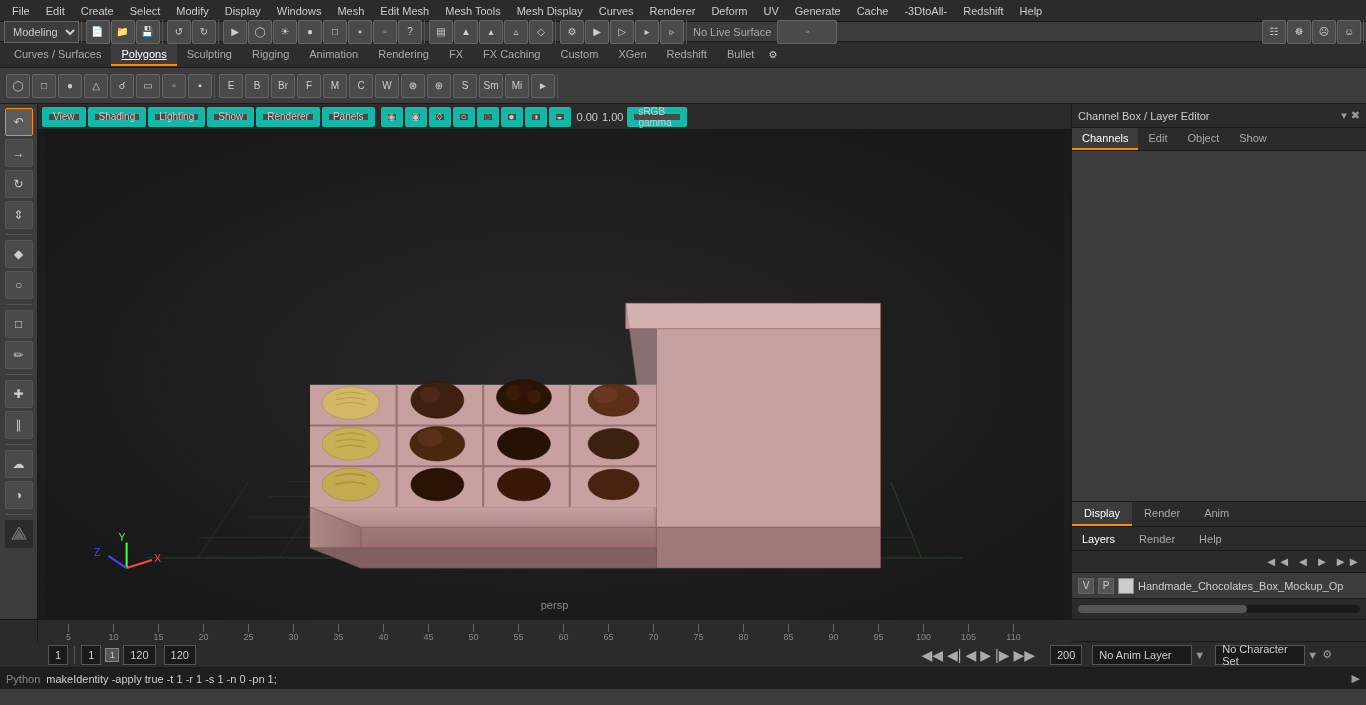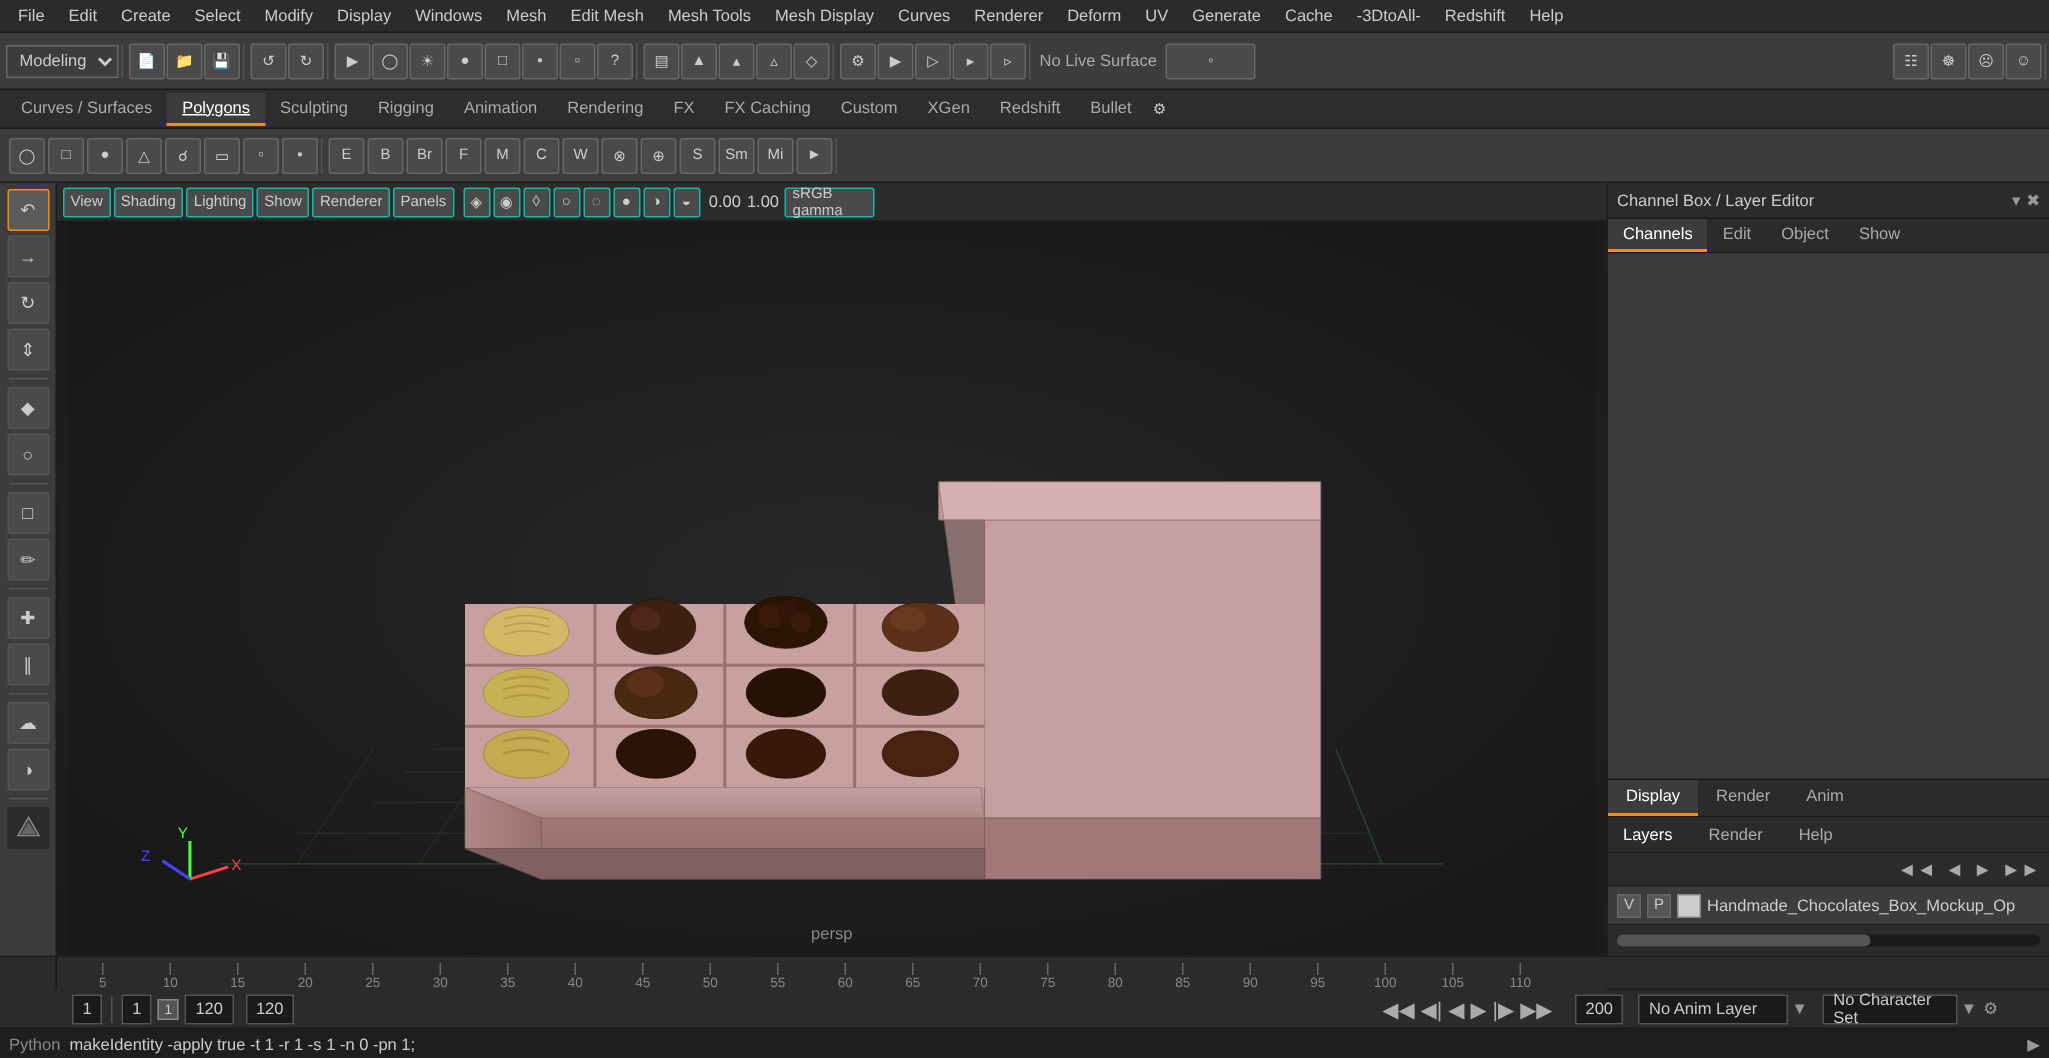--- a/index.html
+++ b/index.html
@@ -7,21 +7,21 @@
 
     
     #menu-bar {
       display: flex; align-items: center; background: #2b2b2b; height: 22px; padding: 0 4px;
       border-bottom: 1px solid #1a1a1a;
     }
     .menu-item { padding: 2px 8px; cursor: pointer; color: #cccccc; font-size: 11px; }
 
     
     #toolbar-row {
-      display: flex; align-items: center; background: #3c3c3c; height: 38px; padding: 0 2px;
+      display: flex; align-items: center; background: #3c3c3c; height: 20px; padding: 0 2px;
       border-bottom: 1px solid #1a1a1a; gap: 2px;
     }
     .toolbar-section { display: flex; align-items: center; gap: 1px; padding: 0 2px; border-right: 1px solid #555; }
     .tb-btn {
       width: 24px; height: 24px; background: #4a4a4a; border: 1px solid #666; cursor: pointer;
       display: flex; align-items: center; justify-content: center; font-size: 10px; color: #ccc; border-radius: 2px;
     }
     .workspace-dropdown {
       background: #3c3c3c; border: 1px solid #666; color: #ccc; padding: 2px 4px; font-size: 11px; height: 22px; cursor: pointer;
     }
@@ -55,21 +55,21 @@
 
     
     #viewport {
       flex: 1; background: #1e1e1e; position: relative; overflow: hidden;
     }
     #viewport-toolbar {
       display: flex; align-items: center; background: #2b2b2b; height: 26px; gap: 2px; padding: 0 4px;
       border-bottom: 1px solid #1a1a1a;
     }
     .vp-btn {
-      height: 20px; padding: 0 4px; background: #4a4a4a; border: 1px solid #14b8a6; cursor: pointer;
+      height: 20px; padding: 0 4px; background: #4a4a4a; border: 7px solid #14b8a6; cursor: pointer;
       display: flex; align-items: center; justify-content: center; font-size: 10px; color: #ccc; border-radius: 2px;
     }
     #viewport-canvas {
       width: 100%; height: calc(100% - 26px); position: relative; overflow: hidden;
       background: radial-gradient(ellipse at center, #2a2a2a 0%, #1a1a1a 100%);
     }
 
     
     #scene-svg { position: absolute; top: 0; left: 0; width: 100%; height: 100%; }
 

